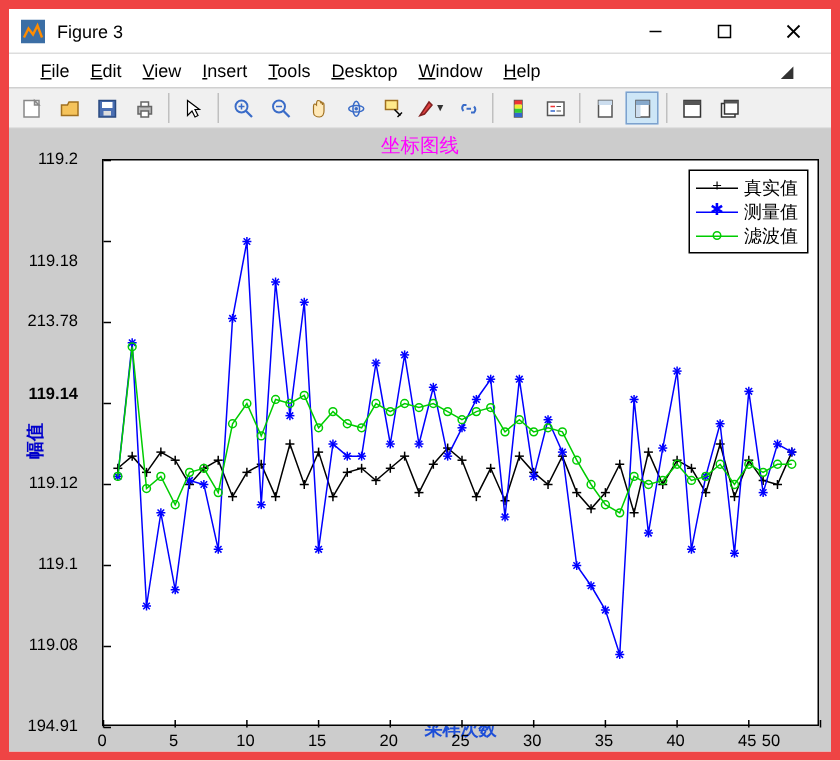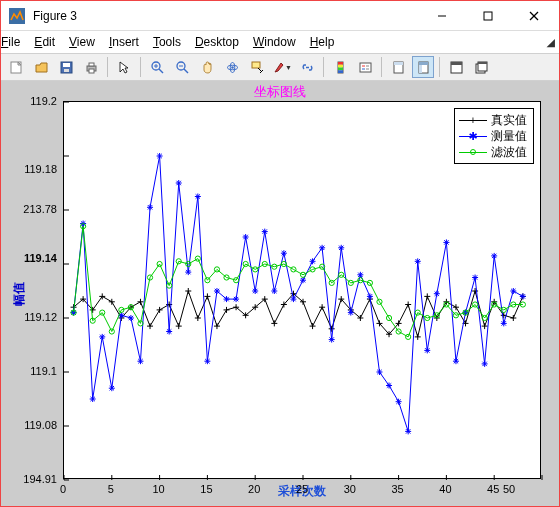--- a/index.html
+++ b/index.html
@@ -1,23 +1,23 @@
 <!DOCTYPE html>
 <html><head>
 <meta charset="utf-8">
 <style>
   * { box-sizing: border-box; }
   html, body { margin:0; padding:0; font-family: "Segoe UI", Tahoma, sans-serif; font-size:12px; background:#fff; color:#000; }
-  .window { width:560px; height:507px; border:1px solid #ef4444; display:flex; flex-direction:column; background:#fff; }
+  .window { width:560px; height:507px; border:6px solid #ef4444; display:flex; flex-direction:column; background:#fff; }
   .titlebar { height:30px; background:#fff; display:flex; align-items:center; padding:0 2px; border-bottom:1px solid #ddd; }
   .titlebar .icon { width:20px; height:20px; margin:0 6px 0 4px; display:flex; align-items:center; justify-content:center; }
   .titlebar .title { flex:1; font-size:12px; color:#000; }
   .winbtns { display:flex; height:100%; }
   .winbtn { width:46px; display:flex; align-items:center; justify-content:center; color:#333; font-size:13px; }
-  .menubar { height:22px; display:flex; align-items:center; padding:2px 0; gap:14px; background:#fff; }
+  .menubar { height:22px; display:flex; align-items:center; padding:2px 21px; gap:14px; background:#fff; }
   .menuitem { font-size:12px; color:#000; }
   .menuitem u { text-decoration:underline; }
   .menu-arrow { margin-left:auto; font-size:11px; color:#333; padding-right:4px; }
   .toolbar { height:28px; background:#f0f0f0; border-top:1px solid #d0d0d0; border-bottom:1px solid #d0d0d0; display:flex; align-items:center; padding:0 4px; gap:3px; }
   .tbtn { width:22px; height:22px; display:flex; align-items:center; justify-content:center; border:1px solid transparent; font-size:14px; color:#333; }
   .tbtn.active { border:1px solid #7da2ce; background:#cde6f7; }
   .tsep { width:1px; height:20px; background:#c0c0c0; margin:0 2px; }
   .tbtn svg { display:block; }
   .drop-arrow { font-size:7px; margin-left:1px; color:#333; }
   .canvas-area { flex:1; background:#ccc; position:relative; overflow:hidden; }

